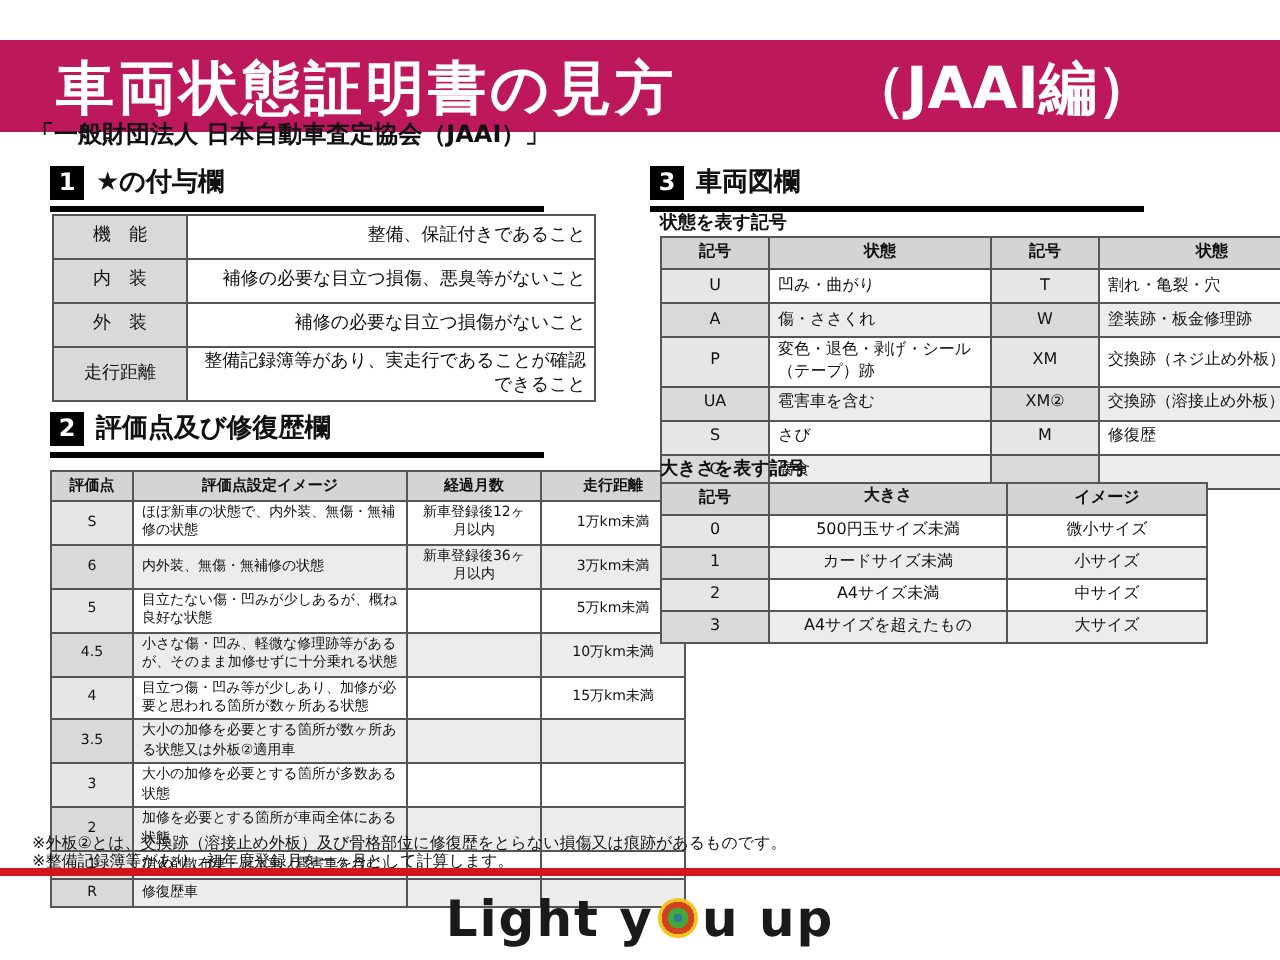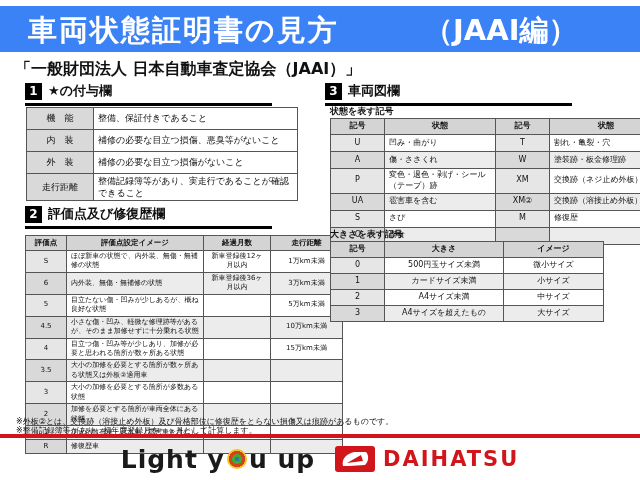--- a/index.html
+++ b/index.html
@@ -1,41 +1,41 @@
 <!DOCTYPE html>
 <html><head>
 <meta charset="utf-8">
 <style>
   html,body { margin:0; padding:0; background:#fff; }
   .page {
     position:relative; width:640px; height:480px; overflow:hidden;
     background:#fff; font-family:"DejaVu Sans","Liberation Sans",sans-serif; color:#111;
   }
   
-  .titlebar { position:absolute; left:0; top:6px; width:640px; height:46px; background:#3b82f6; }
+  .titlebar { position:absolute; left:0; top:20px; width:640px; height:46px; background:#be185d; }
   .title-main { position:absolute; left:28px; top:5px; font-size:29px; font-weight:bold; color:#fff; letter-spacing:2px; white-space:nowrap; }
   .title-suffix { position:absolute; left:424px; top:5px; font-size:29px; font-weight:bold; color:#fff; white-space:nowrap; }
-  .subtitle { position:absolute; left:15px; top:59px; font-size:16px; font-weight:bold; white-space:nowrap; }
+  .subtitle { position:absolute; left:15px; top:59px; font-size:12px; font-weight:bold; white-space:nowrap; }
 
   
   .sec-header { position:absolute; display:flex; align-items:center; gap:6px; border-bottom:3px solid #000; padding-bottom:3px; height:18px; }
   .sec-num { width:17px; height:17px; background:#000; color:#fff; font-weight:bold; font-size:12px; display:flex; align-items:center; justify-content:center; flex:0 0 auto; }
   .sec-title { font-size:13px; font-weight:bold; white-space:nowrap; }
   #sec1-header { left:25px; top:82px; width:247px; }
   #sec2-header { left:25px; top:205px; width:247px; }
   #sec3-header { left:325px; top:82px; width:247px; }
 
   
   table { position:absolute; border-collapse:collapse; table-layout:fixed; }
   td,th { border:1px solid #555; padding:1px 4px; vertical-align:middle; line-height:1.35; overflow:hidden; }
   th { background:#d4d4d4; font-weight:bold; text-align:center; }
 
   
   #table1 { left:26px; top:107px; width:272px; font-size:9px; }
-  #table1 td { height:19px; }
+  #table1 td { height:19px;text-align:right; }
   #table1 td:nth-child(1) { width:58px; background:#d9d9d9; text-align:center; }
 
   
   #table2 { left:25px; top:235px; width:281px; font-size:7px; }
   #table2 th { height:12px; font-size:7.5px; }
   #table2 th:nth-child(1) { width:32px;margin-top:20px; }
   #table2 th:nth-child(2) { width:128px; }
   #table2 th:nth-child(3) { width:58px; }
   #table2 th:nth-child(4) { width:63px; }
   #table2 td { height:11px; }
@@ -291,24 +291,15 @@
   <div class="note" id="note1">※外板②とは、交換跡（溶接止め外板）及び骨格部位に修復歴をとらない損傷又は痕跡があるものです。</div>
   <div class="note" id="note2">※整備記録簿等があり、初年度登録月を一ヶ月として計算します。</div>
 
   <div class="footer-line"></div>
   <div class="footer">
     <div class="tagline">
       <span>Light y</span>
       <span class="circle-o"></span>
       <span>u up</span>
     </div>
-    <div class="daihatsu">
-      <span class="d-mark">
-        <svg width="32" height="20" viewBox="0 0 32 20" aria-hidden="true">
-          <path d="M4 17 C2 10 8 4 16 3 L27 3 C30 6 30 12 26 16 L10 17 Z" fill="#ffffff"></path>
-          <path d="M8 14 L22 6 L24 12 Z" fill="#d2151b"></path>
-        </svg>
-      </span>
-      <span class="brand-text">DAIHATSU</span>
-    </div>
   </div>
 
 </div>
 
 </body></html>

